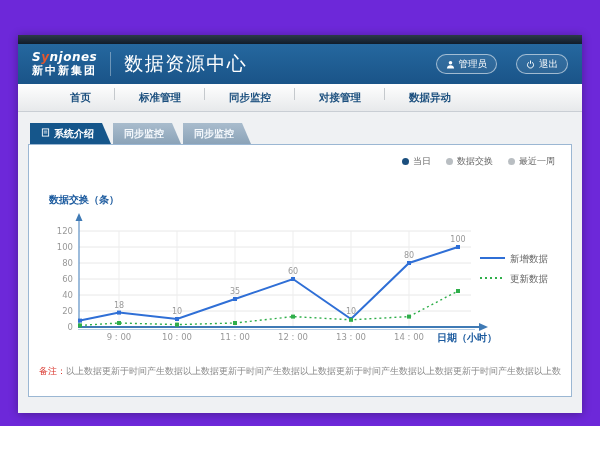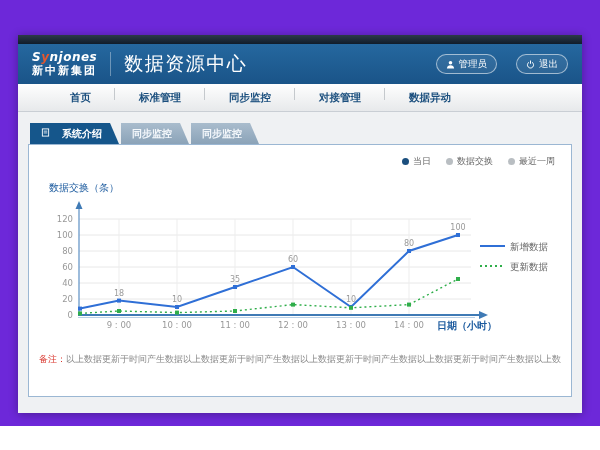--- a/index.html
+++ b/index.html
@@ -23,33 +23,33 @@
           font-size:9.5px; padding:2.5px 9px; margin-left:19px; cursor:pointer; white-space:nowrap; }
   .hbtn svg { display:block; }
   .navbar { height:28px; flex:none; background:linear-gradient(#fefefe,#e7e9eb);
             border-bottom:1px solid #c9ced4; display:flex; align-items:center; padding-left:28px; }
   .nav-item { font-size:10.5px; font-weight:bold; color:#1b4f7e; padding:4px 24px;
               cursor:pointer; position:relative; line-height:27px; }
   .nav-item:not(:last-child)::after { content:""; position:absolute; right:0; top:8px;
               height:12px; width:1px; background:#c5c9cd; }
   .content { flex:1; padding:11px 10px 0; }
   .tabs { display:flex; margin-left:2px; }
-  .tab { height:21px; display:flex; align-items:center; gap:12px; padding:0 17px 0 11px;
+  .tab { height:21px; display:flex; align-items:center; gap:4px; padding:0 17px 0 11px;
          font-size:10px; font-weight:bold; color:#fff; margin-right:2px; cursor:pointer;
          clip-path:polygon(0 0, calc(100% - 9px) 0, 100% 100%, 0 100%); }
   .tab.active { background:#15568b; }
   .tab.inactive { background:linear-gradient(#a9bccd,#8ba3b8); color:#f3f7fb; }
   .panel { background:#fff; border:1px solid #9bb7d3; height:253px; position:relative;
            padding:24px 10px 0; }
   .filters { position:absolute; top:10px; right:16px; display:flex; gap:15px; align-items:center; }
   .filter { display:flex; align-items:center; gap:4px; font-size:9px; color:#666; cursor:pointer; }
   .dot { width:7px; height:7px; border-radius:50%; flex:none; }
   .dot.on { background:#1b4f7e; }
   .dot.off { background:#b9bec2; }
-  .y-axis-title { margin:12px 0 0 10px; font-size:10px; font-weight:normal; color:#1b5a9e; }
+  .y-axis-title { margin:24px 0 0 10px; font-size:10px; font-weight:bold; color:#1b5a9e; }
   .chart-wrap { margin-top:2px; }
   .chart-wrap svg { display:block; }
   .tick { font-size:8.5px; fill:#999999; }
   .dlabel { font-size:8px; fill:#999999; }
   .axis-title { font-size:10px; font-weight:bold; fill:#1b5a9e; }
   .legend-t { font-size:9.5px; fill:#666666; }
   .note { text-align:center; font-size:9px; margin-top:8px; color:#8a8a8a;
           white-space:nowrap; overflow:hidden; }
   .note-label { color:#d9342b; }
 </style>

